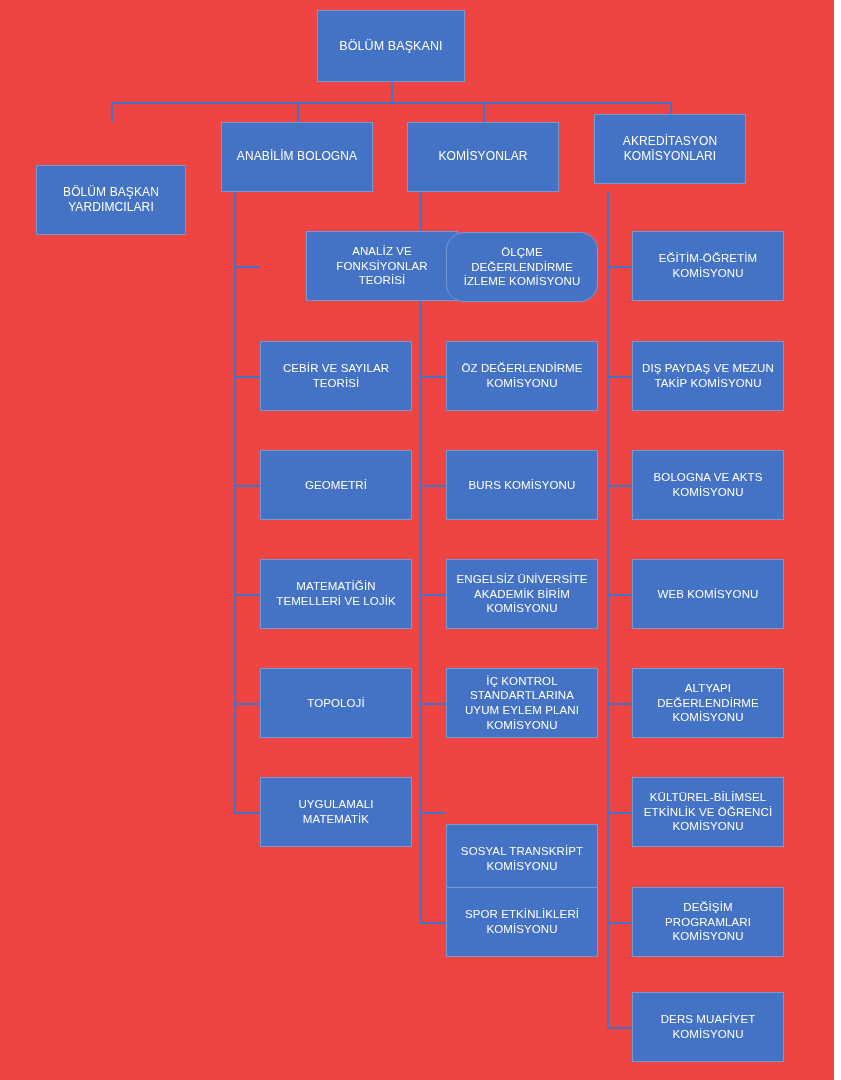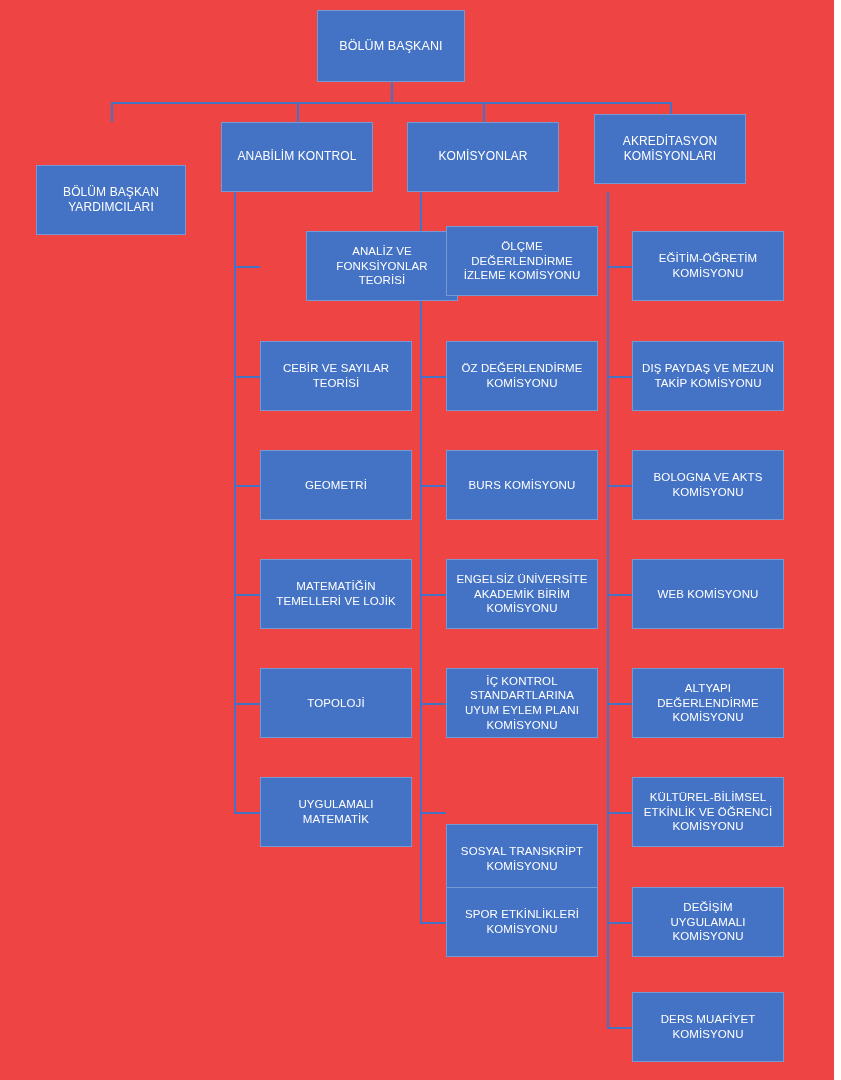--- a/index.html
+++ b/index.html
@@ -90,35 +90,35 @@
       <div class="line-h" style="left: 607px; top: 594px; width: 25px;"></div>
       <div class="line-h" style="left: 607px; top: 703px; width: 25px;"></div>
       <div class="line-h" style="left: 607px; top: 812px; width: 25px;"></div>
       <div class="line-h" style="left: 607px; top: 922px; width: 25px;"></div>
       <div class="line-h" style="left: 607px; top: 1027px; width: 25px;"></div>
     </div>
   <div id="node-layer">
       <div class="node lvl0" style="left: 317px; top: 10px; width: 148px; height: 72px;">BÖLÜM BAŞKANI</div>
       <div class="node lvl1" style="left: 36px; top: 122px; width: 150px; height: 70px; margin-top: 43px;">BÖLÜM BAŞKAN
 YARDIMCILARI</div>
-      <div class="node lvl1" style="left: 221px; top: 122px; width: 152px; height: 70px;">ANABİLİM KONTROL</div>
+      <div class="node lvl1" style="left: 221px; top: 122px; width: 152px; height: 70px;">ANABİLİM BOLOGNA</div>
       <div class="node lvl1" style="left: 407px; top: 122px; width: 152px; height: 70px;">KOMİSYONLAR</div>
       <div class="node lvl1" style="left: 594px; top: 114px; width: 152px; height: 70px;">AKREDİTASYON
 KOMİSYONLARI</div>
       <div class="node lvl2" style="left: 260px; top: 231px; width: 152px; height: 70px; margin-left: 46px;">ANALİZ VE
 FONKSİYONLAR TEORİSİ</div>
       <div class="node lvl2" style="left: 260px; top: 341px; width: 152px; height: 70px;">CEBİR VE SAYILAR
 TEORİSİ</div>
       <div class="node lvl2" style="left: 260px; top: 450px; width: 152px; height: 70px;">GEOMETRİ</div>
       <div class="node lvl2" style="left: 260px; top: 559px; width: 152px; height: 70px;">MATEMATİĞİN
 TEMELLERİ VE LOJİK</div>
       <div class="node lvl2" style="left: 260px; top: 668px; width: 152px; height: 70px;">TOPOLOJİ</div>
       <div class="node lvl2" style="left: 260px; top: 777px; width: 152px; height: 70px;">UYGULAMALI
 MATEMATİK</div>
-      <div class="node lvl2" style="left: 446px; top: 226px; width: 152px; height: 70px;">ÖLÇME
+      <div class="node lvl2" style="left: 446px; top: 232px; width: 152px; height: 70px; border-radius: 18px;">ÖLÇME
 DEĞERLENDİRME
 İZLEME KOMİSYONU</div>
       <div class="node lvl2" style="left: 446px; top: 341px; width: 152px; height: 70px;">ÖZ DEĞERLENDİRME
 KOMİSYONU</div>
       <div class="node lvl2" style="left: 446px; top: 450px; width: 152px; height: 70px;">BURS KOMİSYONU</div>
       <div class="node lvl2" style="left: 446px; top: 559px; width: 152px; height: 70px;">ENGELSİZ ÜNİVERSİTE
 AKADEMİK BİRİM
 KOMİSYONU</div>
       <div class="node lvl2" style="left: 446px; top: 668px; width: 152px; height: 70px;">İÇ KONTROL
 STANDARTLARINA
@@ -135,18 +135,18 @@
       <div class="node lvl2" style="left: 632px; top: 450px; width: 152px; height: 70px;">BOLOGNA VE AKTS
 KOMİSYONU</div>
       <div class="node lvl2" style="left: 632px; top: 559px; width: 152px; height: 70px;">WEB KOMİSYONU</div>
       <div class="node lvl2" style="left: 632px; top: 668px; width: 152px; height: 70px;">ALTYAPI
 DEĞERLENDİRME
 KOMİSYONU</div>
       <div class="node lvl2" style="left: 632px; top: 777px; width: 152px; height: 70px;">KÜLTÜREL-BİLİMSEL
 ETKİNLİK VE ÖĞRENCİ
 KOMİSYONU</div>
       <div class="node lvl2" style="left: 632px; top: 887px; width: 152px; height: 70px;">DEĞİŞİM
-UYGULAMALI
+PROGRAMLARI
 KOMİSYONU</div>
       <div class="node lvl2" style="left: 632px; top: 992px; width: 152px; height: 70px;">DERS MUAFİYET
 KOMİSYONU</div>
     </div>
 </div>
 
 </body></html>

